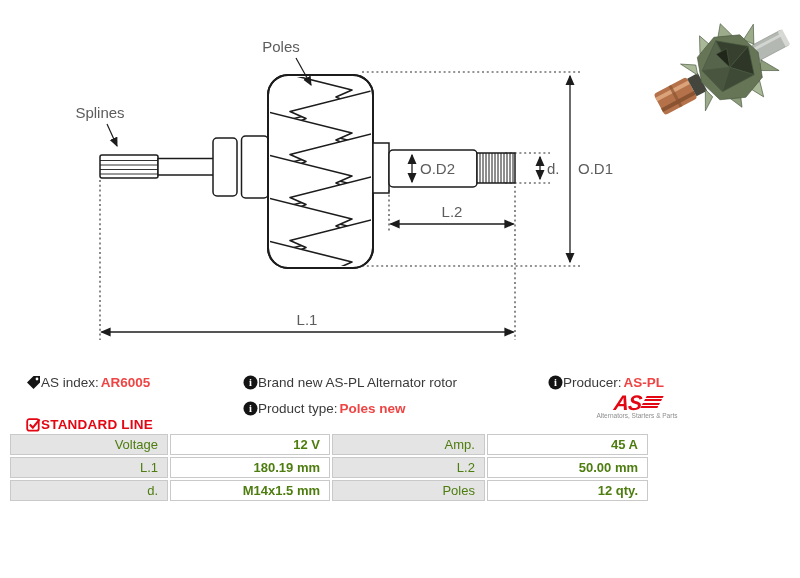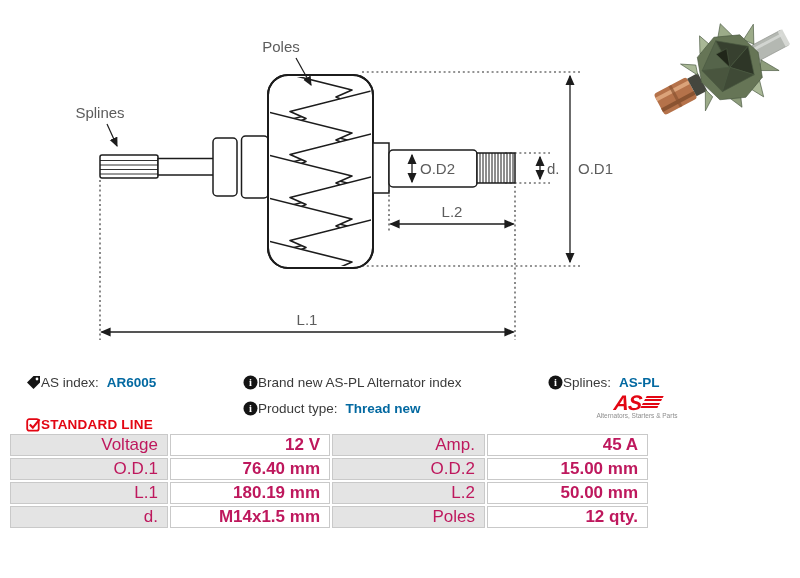--- a/index.html
+++ b/index.html
@@ -4,37 +4,37 @@
 <style>
   html,body{margin:0;padding:0;background:#fff;}
   .page{position:relative;width:800px;height:578px;background:#fff;overflow:hidden;
         font-family:"Liberation Sans", sans-serif;color:#3a3a3a;}
   .abs{position:absolute;}
   
   svg text.dim-label{font-family:"Liberation Sans", sans-serif;font-size:15px;fill:#5c5c5c;}
   
   .info-item{position:absolute;display:flex;align-items:flex-start;gap:0;height:17px;
              font-size:13.5px;color:#3a3a3a;white-space:nowrap;}
-  .info-item b{color:#0369a1;margin-left:8px;}
+  .info-item b{color:#ef4444;margin-left:2px;}
   .red{color:#e30613;font-weight:bold;letter-spacing:.2px;}
   .ic{flex:0 0 auto;display:block;}
   
   .logo{position:absolute;width:110px;text-align:center;}
   .logo-row{display:flex;align-items:flex-end;justify-content:center;gap:2px;height:17px;}
   .logo-as{color:#e30613;font-weight:bold;font-style:italic;font-size:21px;line-height:16px;
            letter-spacing:-1px;transform:skewX(-6deg);}
   .logo-stripes{display:inline-block;width:17px;height:14px;margin-bottom:1px;
       background:repeating-linear-gradient(to bottom,#e30613 0 1.8px,#ffffff 1.8px 3.4px);
       transform:skewX(-28deg);}
   .logo-tagline{font-size:6.5px;color:#8d8d8d;margin-top:1px;white-space:nowrap;}
   
   table.specs{position:absolute;left:8px;top:432px;width:642px;table-layout:fixed;
       border-collapse:separate;border-spacing:2px;background:#fff;}
-  table.specs td{border:1px solid #c9c9c9;height:19px;padding:0 9px;font-size:17px;
-      text-align:right;color:#be185d;overflow:hidden;white-space:nowrap;}
+  table.specs td{border:1px solid #c9c9c9;height:19px;padding:0 9px;font-size:13px;
+      text-align:right;color:#4d7c0f;overflow:hidden;white-space:nowrap;}
   td.lbl{background:#e4e4e4;}
   td.val{background:#ffffff;font-weight:bold;}
 </style>
 </head>
 <body>
 
 <div class="page">
 
   <svg class="abs" style="left:0;top:0" width="800" height="365" viewBox="0 0 800 365">
     <defs>
@@ -163,38 +163,38 @@
       <path d="M3.8,7.6 L6.8,10.6 L13.6,2.4" fill="none" stroke="#e30613" stroke-width="2.1"></path>
     </svg>
     <span class="red">STANDARD LINE</span>
   </div>
 
   <div class="info-item" style="left:243px;top:375px">
     <svg class="ic" width="15" height="15" viewBox="0 0 15 15">
       <circle cx="7.5" cy="7.5" r="7" fill="#141414"></circle>
       <text x="7.5" y="11.2" text-anchor="middle" font-size="10.5" font-weight="bold" fill="#ffffff" font-family="Liberation Serif, serif">i</text>
     </svg>
-    <span>Brand new AS-PL Alternator index</span>
+    <span>Brand new AS-PL Alternator rotor</span>
   </div>
 
   <div class="info-item" style="left:243px;top:401px">
     <svg class="ic" width="15" height="15" viewBox="0 0 15 15">
       <circle cx="7.5" cy="7.5" r="7" fill="#141414"></circle>
       <text x="7.5" y="11.2" text-anchor="middle" font-size="10.5" font-weight="bold" fill="#ffffff" font-family="Liberation Serif, serif">i</text>
     </svg>
     <span>Product type:</span>
-      <b>Thread new</b>
+      <b>Poles new</b>
   </div>
 
   <div class="info-item" style="left:548px;top:375px">
     <svg class="ic" width="15" height="15" viewBox="0 0 15 15">
       <circle cx="7.5" cy="7.5" r="7" fill="#141414"></circle>
       <text x="7.5" y="11.2" text-anchor="middle" font-size="10.5" font-weight="bold" fill="#ffffff" font-family="Liberation Serif, serif">i</text>
     </svg>
-    <span>Splines:</span>
+    <span>Producer:</span>
       <b>AS-PL</b>
   </div>
 
   <div class="logo" style="left:582px;top:394px">
     <div class="logo-row">
       <span class="logo-as">AS</span>
       <span class="logo-stripes"></span>
     </div>
     <div class="logo-tagline">Alternators, Starters &amp; Parts</div>
   </div>
@@ -207,26 +207,20 @@
         <col style="width:159px">
       </colgroup>
     <tbody>
       <tr>
         <td class="lbl">Voltage</td>
         <td class="val">12 V</td>
         <td class="lbl">Amp.</td>
         <td class="val">45 A</td>
       </tr>
       <tr>
-        <td class="lbl">O.D.1</td>
-        <td class="val">76.40 mm</td>
-        <td class="lbl">O.D.2</td>
-        <td class="val">15.00 mm</td>
-      </tr>
-      <tr>
         <td class="lbl">L.1</td>
         <td class="val">180.19 mm</td>
         <td class="lbl">L.2</td>
         <td class="val">50.00 mm</td>
       </tr>
       <tr>
         <td class="lbl">d.</td>
         <td class="val">M14x1.5 mm</td>
         <td class="lbl">Poles</td>
         <td class="val">12 qty.</td>

